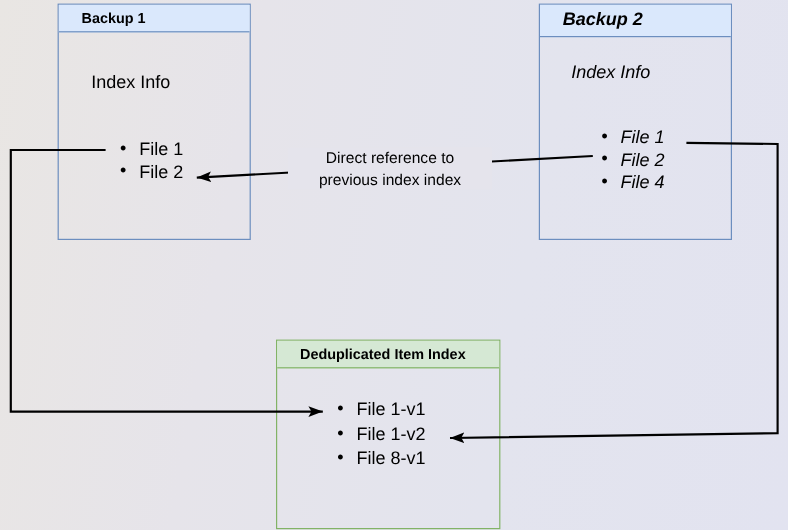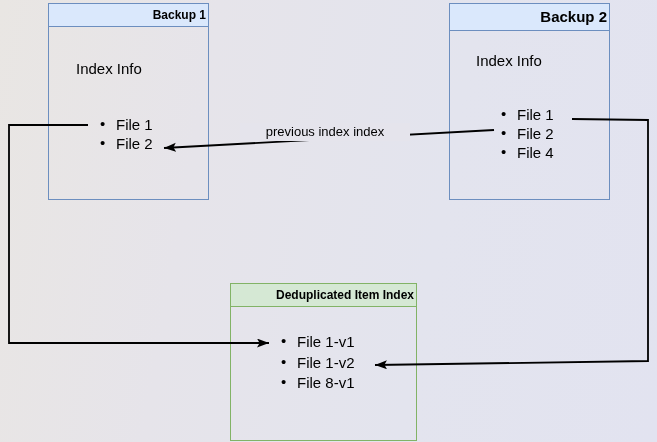--- a/index.html
+++ b/index.html
@@ -16,24 +16,24 @@
   }
   .box {
     position: absolute;
     border: 1.5px solid;
     background: transparent;
   }
   .box-blue  { border-color: #6c8ebf; }
   .box-green { border-color: #82b366; }
   .box-header {
     width: 100%;
-    text-align: right;
+    text-align: left;
     font-weight: bold;
     font-size: 12px;
-    padding: 4px 2px 4px 3px;
+    padding: 4px 2px 4px 19px;
     border-bottom: 1.5px solid;
     border-color: inherit;
   }
   .box-blue  .box-header { background: #dae8fc; border-bottom-color: #6c8ebf; }
   .box-green .box-header { background: #d5e8d4; border-bottom-color: #82b366; }
 
   .inner-label {
     position: absolute;
     font-size: 15px;
     line-height: 18px;
@@ -85,21 +85,21 @@
 
   <div class="box box-blue" style="left:48px; top:3px; width:161px; height:197px;">
     <div class="box-header">Backup 1</div>
     <div class="inner-label" style="left:27px; top:56px;">Index Info</div>
     <ul class="file-list lh19" style="left:51px; top:111px;">
       <li>File 1</li>
       <li>File 2</li>
     </ul>
   </div>
 
-  <div class="box box-blue" style="left:449px; top:3px; width:161px; height:197px;">
+  <div class="box box-blue" style="left:449px; top:3px; width:161px; height:197px;font-style:italic;">
     <div class="inner-label box-header" style="position:static;">Backup 2</div>
     <div class="inner-label" style="left:26px; top:48px;">Index Info</div>
     <ul class="file-list lh19" style="left:51px; top:101px;">
       <li>File 1</li>
       <li>File 2</li>
       <li>File 4</li>
     </ul>
   </div>
 
   <div class="box box-green" style="left:230px; top:283px; width:187px; height:158px;">
@@ -116,16 +116,17 @@
       <marker id="arrowhead" markerUnits="userSpaceOnUse" markerWidth="14" markerHeight="11" refX="12" refY="4.5" orient="auto">
         <path d="M0,0 L12,4.5 L0,9 L2.6,4.5 Z" fill="#000000"></path>
       </marker>
     </defs>
     <polyline class="edge" points="88,125 9,125 9,343 269,343" marker-end="url(#arrowhead)"></polyline>
     <line class="edge" x1="494" y1="130" x2="164" y2="148" marker-end="url(#arrowhead)"></line>
     <polyline class="edge" points="572,119 648,120 648,361 375,365" marker-end="url(#arrowhead)"></polyline>
   </svg>
 
   <div class="edge-label">
+    <div>Direct reference to</div>
     <div>previous index index</div>
   </div>
 
 </div>
 
 </body></html>

